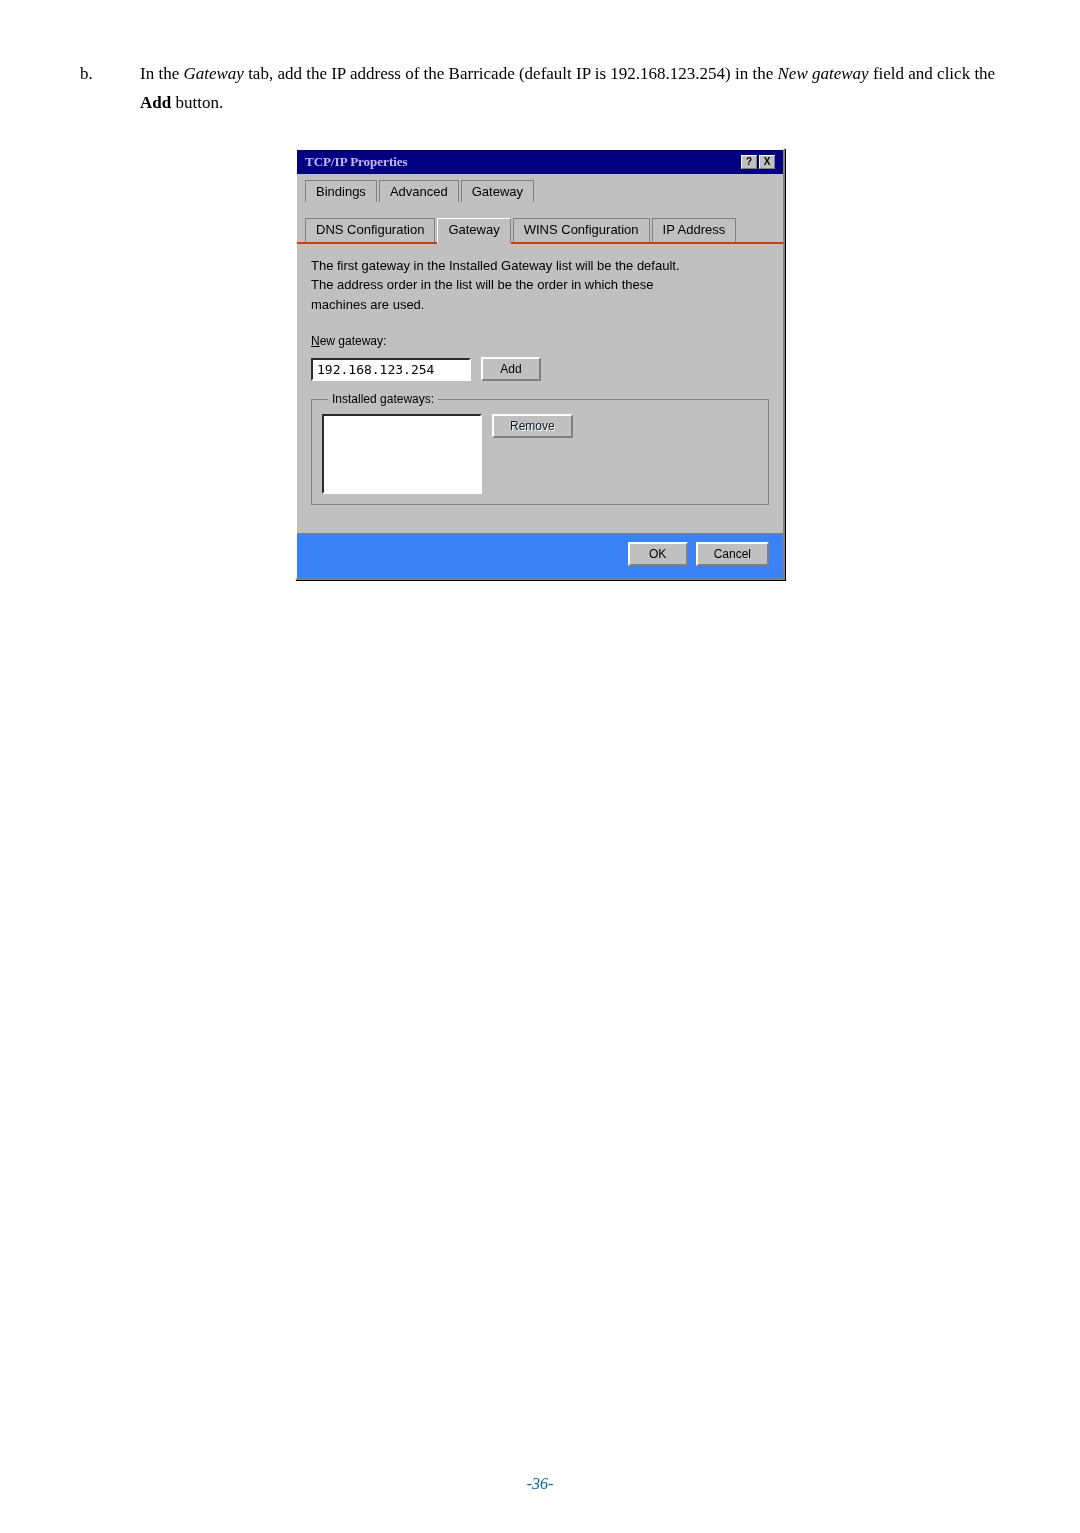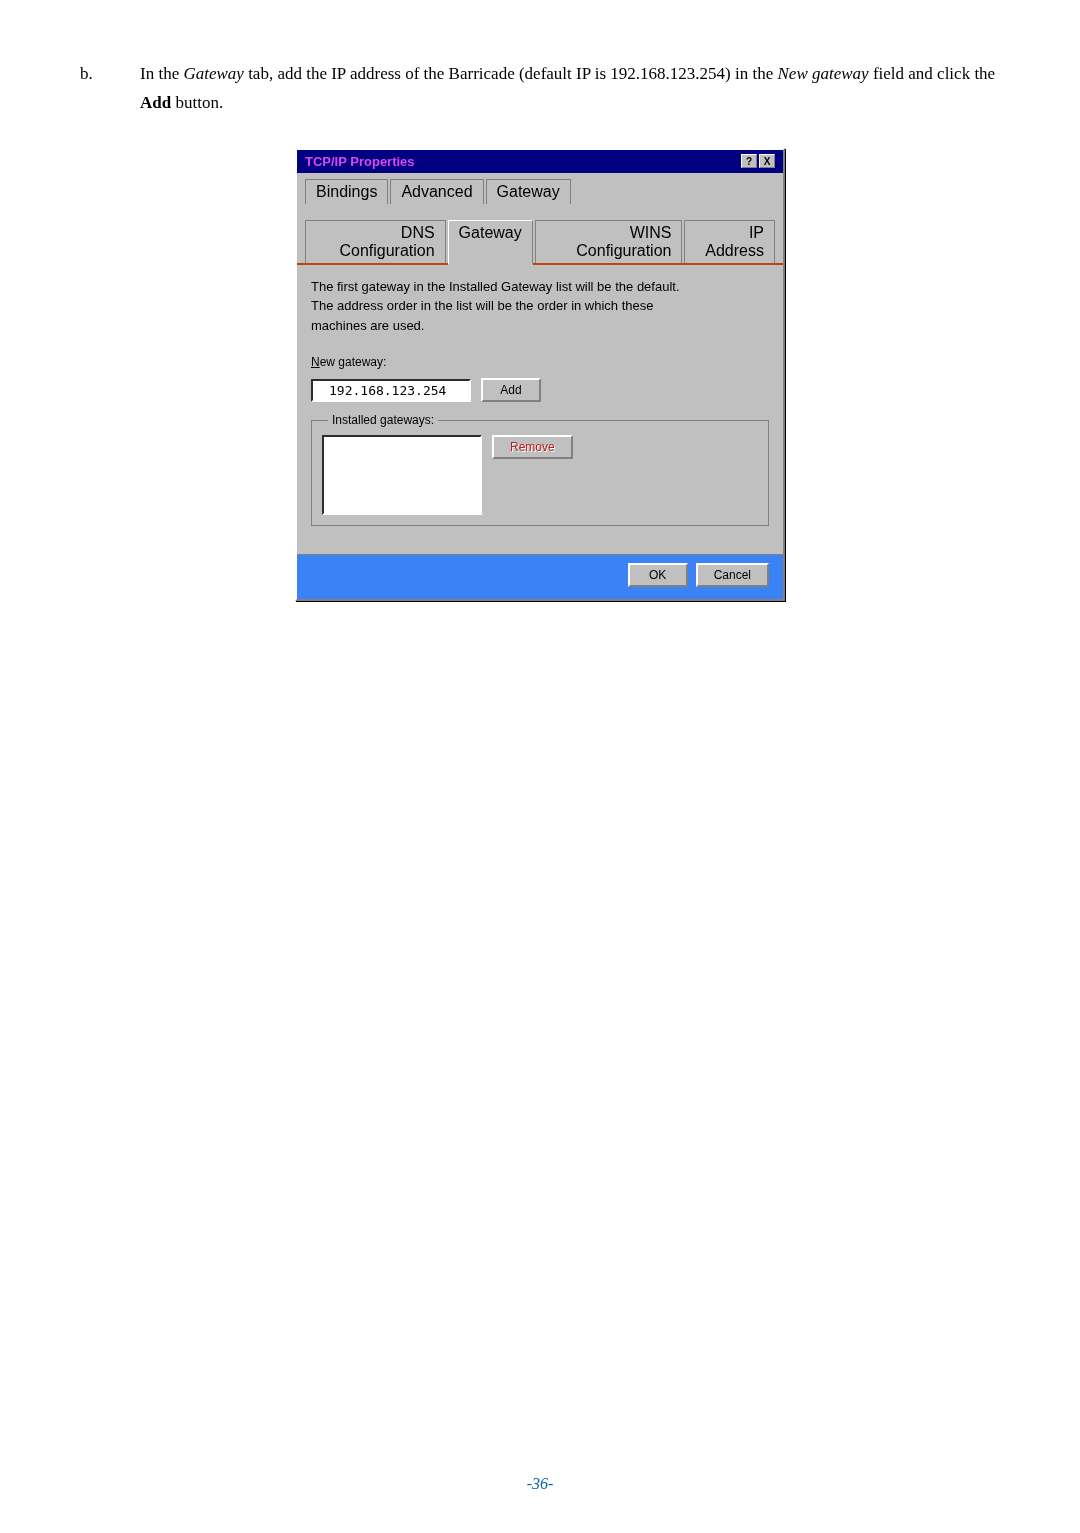--- a/index.html
+++ b/index.html
@@ -70,21 +70,22 @@
       padding: 4px 8px;
       display: flex;
       align-items: center;
       justify-content: space-between;
       font-family: Arial, sans-serif;
       font-size: 13px;
       font-weight: bold;
     }
 
     .titlebar-title {
-      color: #d946ef;
+      color: #c4b5fd;
+      font-family: Liberation Serif, serif;
     }
 
     .titlebar-buttons {
       display: flex;
       gap: 2px;
       align-items: center;
     }
 
     .titlebar-btn {
       width: 16px;
@@ -117,24 +118,23 @@
       gap: 2px;
       border-bottom: 2px solid #c2410c;
     }
 
     .tab {
       padding: 3px 10px;
       background: #c0c0c0;
       border: 1px solid #808080;
       border-bottom: none;
       font-family: Arial, sans-serif;
-      font-size: 16px;
+      font-size: 13px;
       cursor: pointer;
       position: relative;
-      text-align: right;
     }
 
     .tab.active {
       background: #c0c0c0;
       border: 1px solid #ffffff;
       border-right-color: #808080;
       border-bottom: 2px solid #c0c0c0;
       z-index: 1;
       margin-bottom: -2px;
       padding-bottom: 5px;
@@ -164,21 +164,21 @@
     .new-gateway-row {
       display: flex;
       align-items: center;
       gap: 10px;
       margin-bottom: 18px;
     }
 
     .input-field {
       font-family: monospace;
       font-size: 13px;
-      padding: 2px 16px;
+      padding: 2px 4px;
       background: #ffffff;
       border: 2px inset #808080;
       border-top-color: #808080;
       border-left-color: #808080;
       border-bottom-color: #ffffff;
       border-right-color: #ffffff;
       width: 160px;
     }
 
     .win-button {
@@ -188,21 +188,21 @@
       background: #c0c0c0;
       border: 2px solid #ffffff;
       border-right-color: #808080;
       border-bottom-color: #808080;
       cursor: pointer;
       min-width: 60px;
       text-align: center;
     }
 
     .win-button.disabled {
-      color: #b91c1c;
+      color: #0f172a;
       text-shadow: 1px 1px 0 #ffffff;
       text-align: center;
     }
 
     
     .group-box {
       border: 1px solid #808080;
       border-top-color: #808080;
       padding: 14px 10px 10px 10px;
       position: relative;

